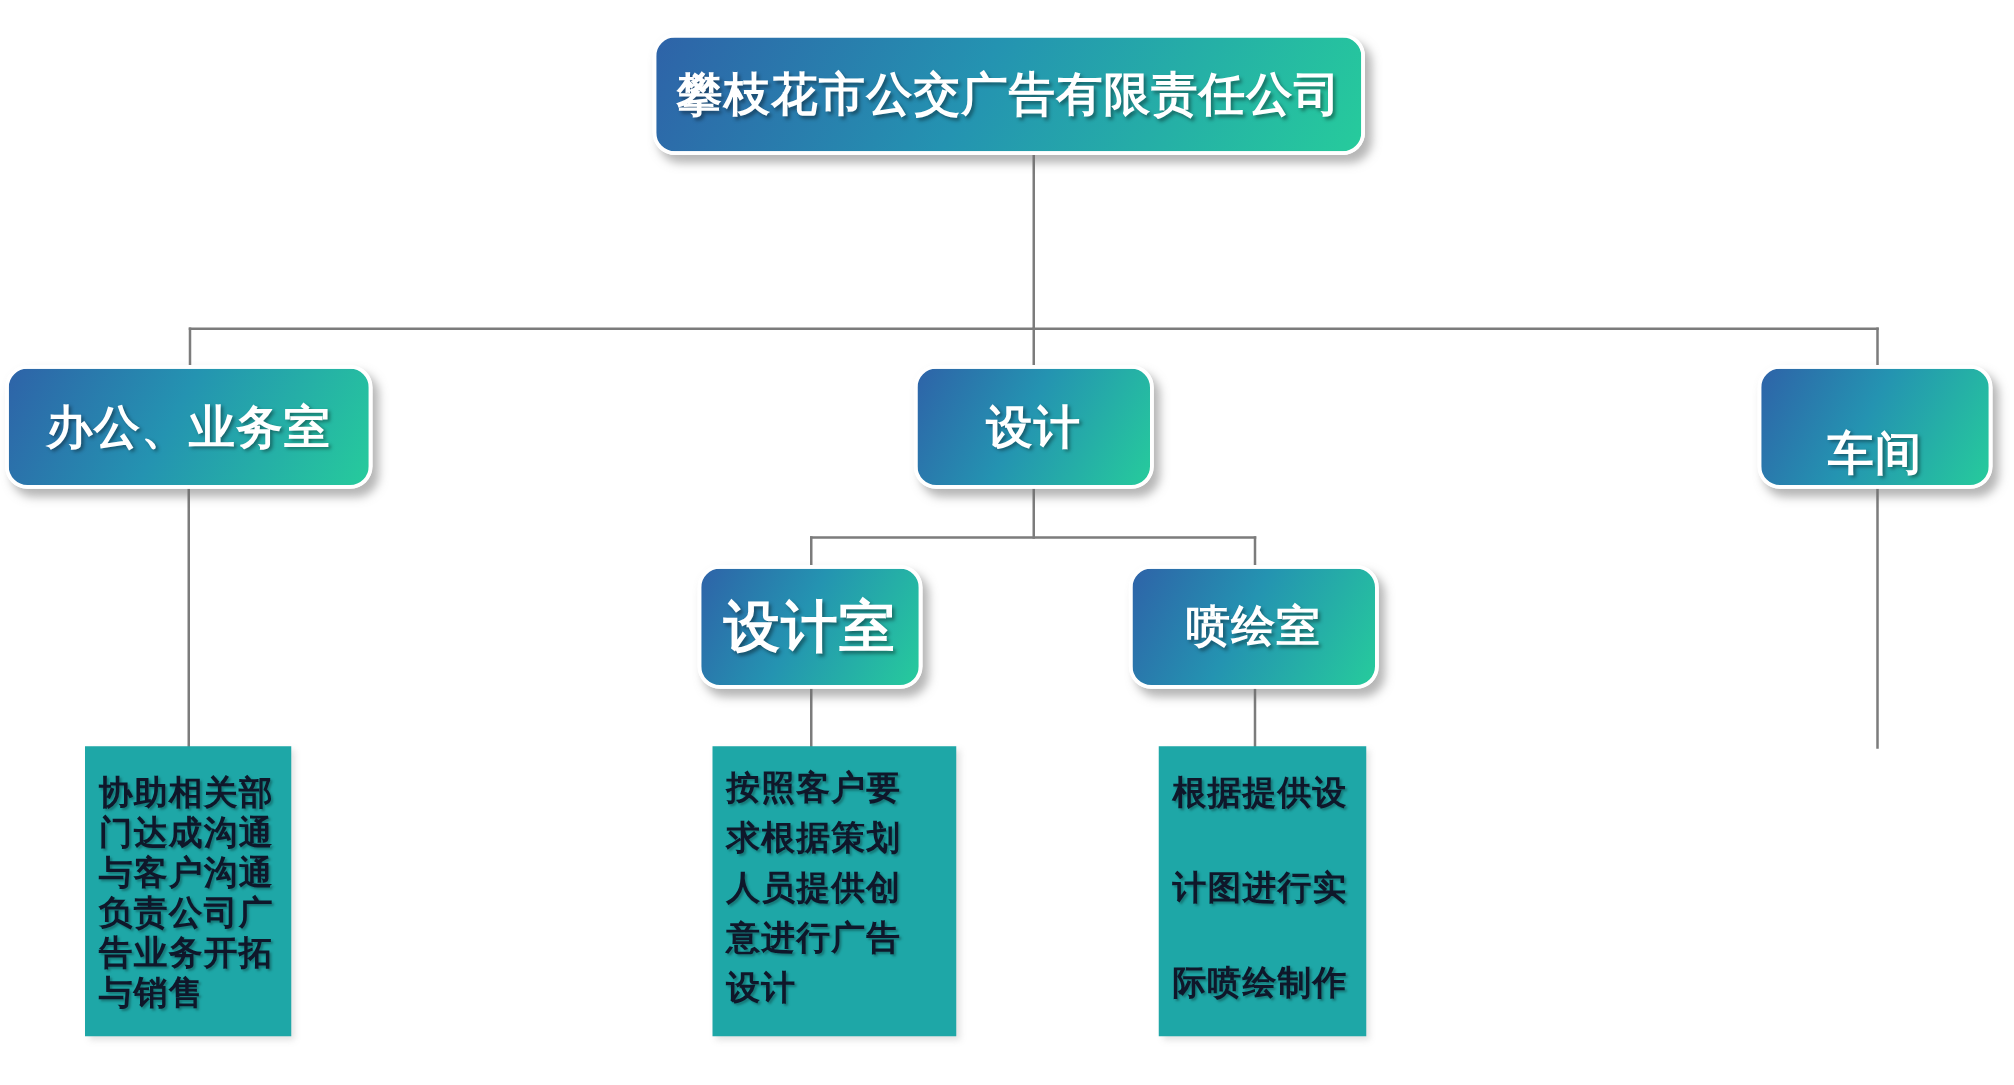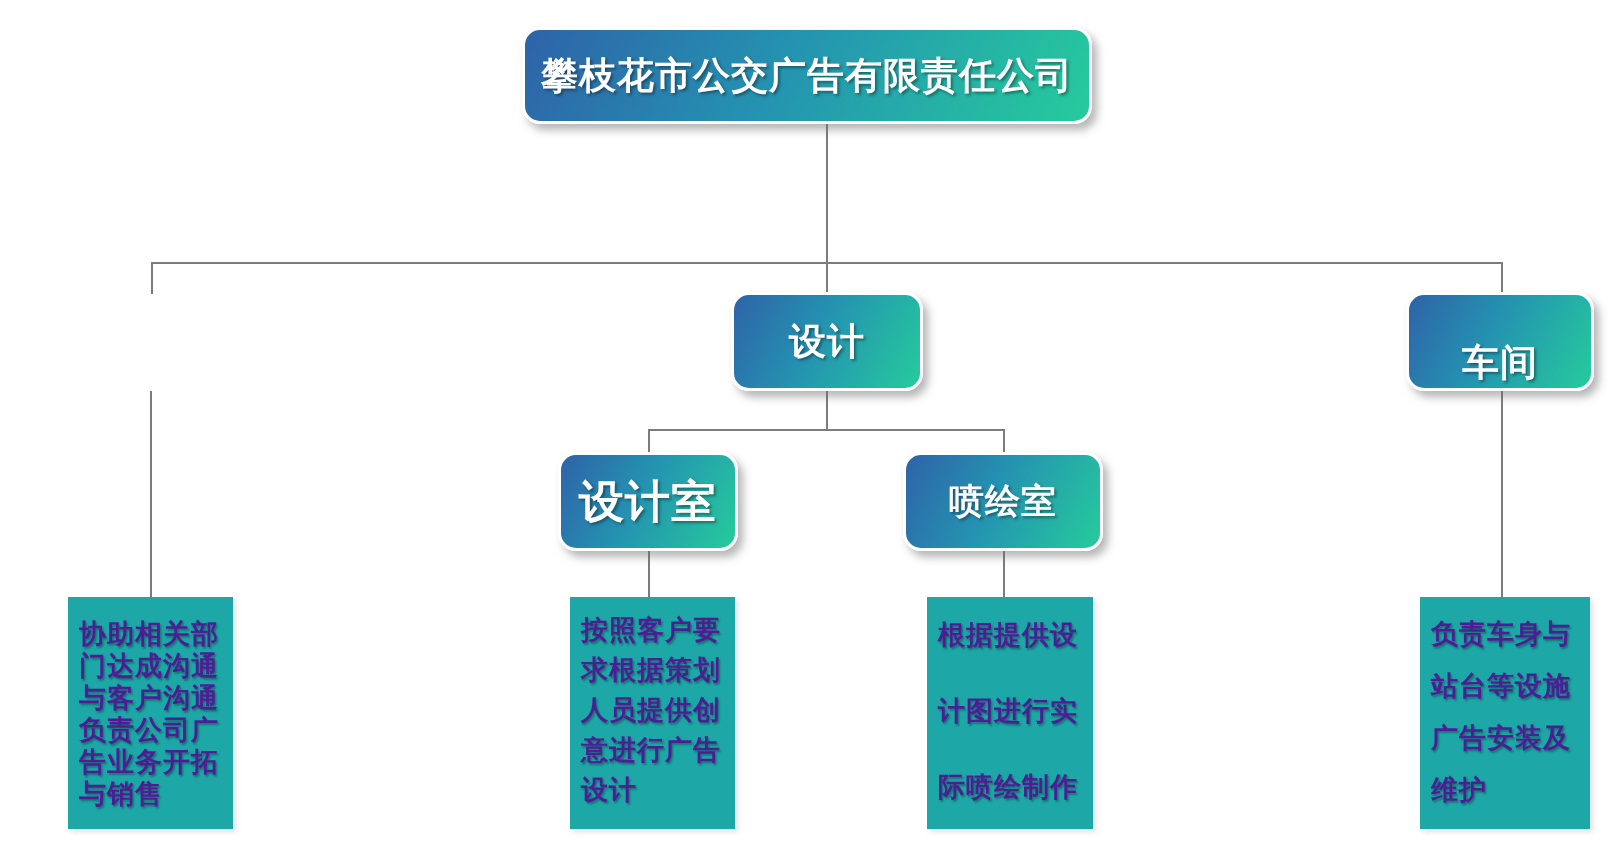--- a/index.html
+++ b/index.html
@@ -53,31 +53,31 @@
   .leaf-spray-room { left: 1003px; top: 551px; height: 48px; }
   .leaf-workshop   { left: 1501px; top: 391px; height: 208px; }
 
   
   .desc {
     position: absolute;
     box-sizing: border-box;
     top: 597px;
     height: 232px;
     background: #1ea7a7;
-    color: #4c1d95;
+    color: #0f172a;
     font-size: 27px;
     font-weight: bold;
     text-shadow: 1.5px 1.5px 2px rgba(0,0,0,0.3);
     white-space: pre-line;
     padding: 0 11px;
     letter-spacing: 1px;
     box-shadow: 3px 3px 5px rgba(140,140,140,0.25);
   }
   .desc-office      { left: 68px;   width: 165px; line-height: 32px; padding-top: 21px; }
-  .desc-design-room { left: 570px;  width: 165px; line-height: 40px; padding-top: 13px; }
+  .desc-design-room { left: 570px;  width: 195px; line-height: 40px; padding-top: 13px; }
   .desc-spray-room  { left: 927px;  width: 166px; line-height: 76px; padding-top: 2px; font-family: Liberation Mono, monospace;  }
   .desc-workshop    { left: 1420px; width: 170px; line-height: 52px; padding-top: 11px; }
 </style>
 </head>
 <body>
 
 <div class="canvas">
 
   <div class="vline trunk-root"></div>
   <div class="hline row1-bus"></div>
@@ -90,20 +90,23 @@
   <div class="vline drop-spray-room"></div>
   <div class="vline leaf-office"></div>
   <div class="vline leaf-design-room"></div>
   <div class="vline leaf-spray-room"></div>
   <div class="vline leaf-workshop"></div>
 
   <div class="gbox root-box">
     <span>攀枝花市公交广告有限责任公司</span>
   </div>
 
+  <div class="gbox box-office">
+    <span>办公、业务室</span>
+  </div>
   <div class="gbox box-design">
     <span>设计</span>
   </div>
   <div class="gbox box-workshop">
     <span>车间</span>
   </div>
 
   <div class="gbox box-design-room">
     <span>设计室</span>
   </div>
@@ -118,18 +121,14 @@
 告业务开拓
 与销售</div>
   <div class="desc desc-design-room">按照客户要
 求根据策划
 人员提供创
 意进行广告
 设计</div>
   <div class="desc desc-spray-room">根据提供设
 计图进行实
 际喷绘制作</div>
-  <div class="desc desc-workshop">负责车身与
-站台等设施
-广告安装及
-维护</div>
 
 </div>
 
 </body></html>

